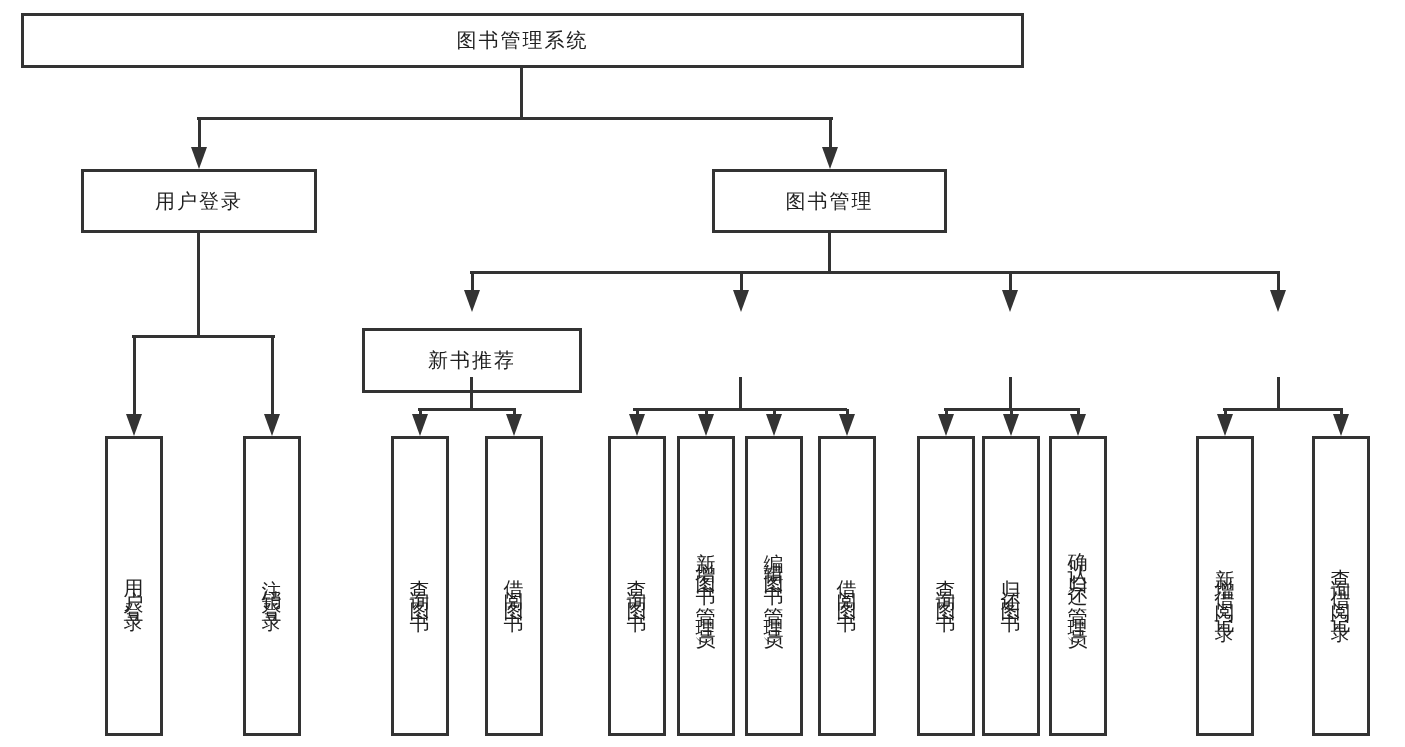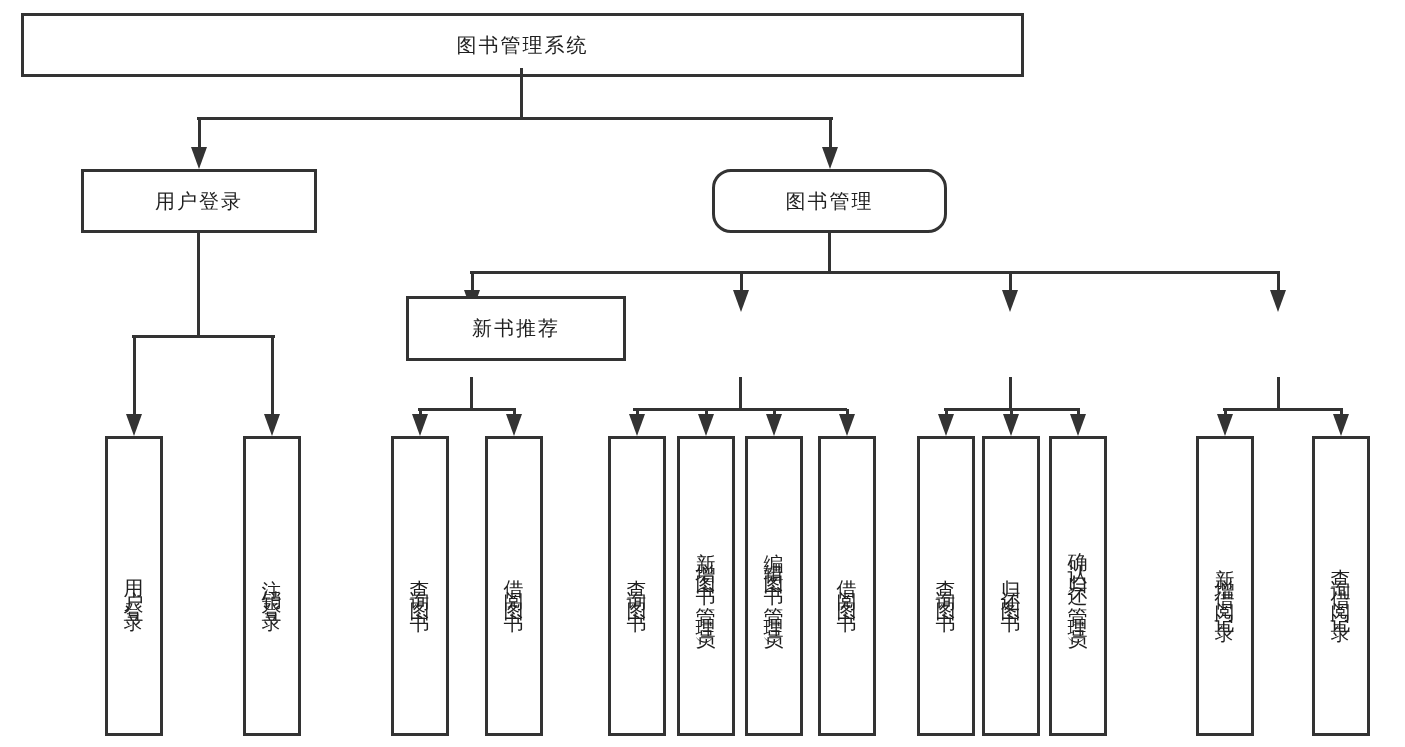--- a/index.html
+++ b/index.html
@@ -33,49 +33,49 @@
   }
   .watermark{
     position:absolute;right:8px;bottom:4px;color:#9c9c9c;font-size:20px;letter-spacing:1px;
   }
 </style>
 </head>
 <body>
 
 <div class="canvas">
 
-  <div class="hbox" style="left:21px;top:13px;width:1003px;height:64px;text-align:right;">
+  <div class="hbox" style="left:21px;top:13px;width:1003px;height:55px;text-align:right;">
     <span>图书管理系统</span>
   </div>
 
   <div class="vline" style="left:520px;top:68px;height:49px;"></div>
   <div class="hline" style="left:197px;top:117px;width:636px;"></div>
   <div class="drop" style="left:191px;top:117px;height:52px;"></div>
   <div class="drop" style="left:822px;top:117px;height:52px;"></div>
 
   <div class="hbox" style="left:81px;top:169px;width:236px;height:64px;">
     <span>用户登录</span>
   </div>
-  <div class="hbox" style="left:712px;top:169px;width:235px;height:64px;border-radius:19px;">
+  <div class="hbox" style="left:712px;top:169px;width:235px;height:64px;">
     <span>图书管理</span>
   </div>
 
   <div class="vline" style="left:197px;top:233px;height:103px;"></div>
   <div class="hline" style="left:132px;top:335px;width:143px;"></div>
   <div class="drop" style="left:126px;top:336px;height:100px;"></div>
   <div class="drop" style="left:264px;top:336px;height:100px;"></div>
 
   <div class="vline" style="left:828px;top:233px;height:40px;"></div>
   <div class="hline" style="left:470px;top:271px;width:810px;"></div>
   <div class="drop" style="left:464px;top:273px;height:39px;"></div>
   <div class="drop" style="left:733px;top:273px;height:39px;"></div>
   <div class="drop" style="left:1002px;top:273px;height:39px;"></div>
   <div class="drop" style="left:1270px;top:273px;height:39px;"></div>
 
-  <div class="hbox" style="left:362px;top:296px;width:220px;height:65px;margin-left:44px;">
+  <div class="hbox" style="left:362px;top:328px;width:220px;height:65px;">
     <span>新书推荐</span>
   </div>
 
   <div class="vline" style="left:470px;top:377px;height:32px;"></div>
   <div class="hline" style="left:418px;top:408px;width:98px;"></div>
   <div class="drop" style="left:412px;top:409px;height:27px;"></div>
   <div class="drop" style="left:506px;top:409px;height:27px;"></div>
 
   <div class="vline" style="left:739px;top:377px;height:32px;"></div>
   <div class="hline" style="left:633px;top:408px;width:214px;"></div>

